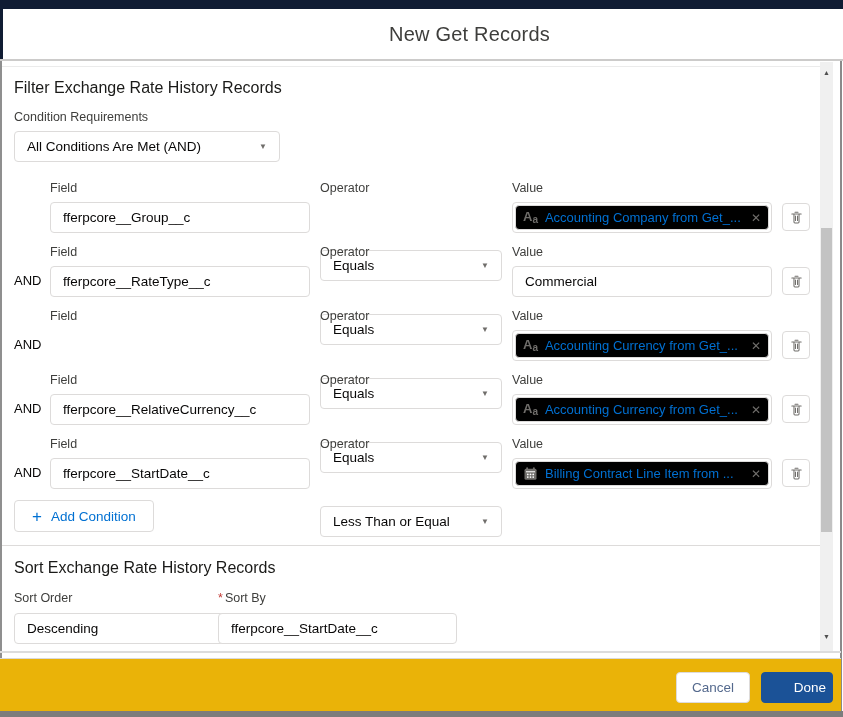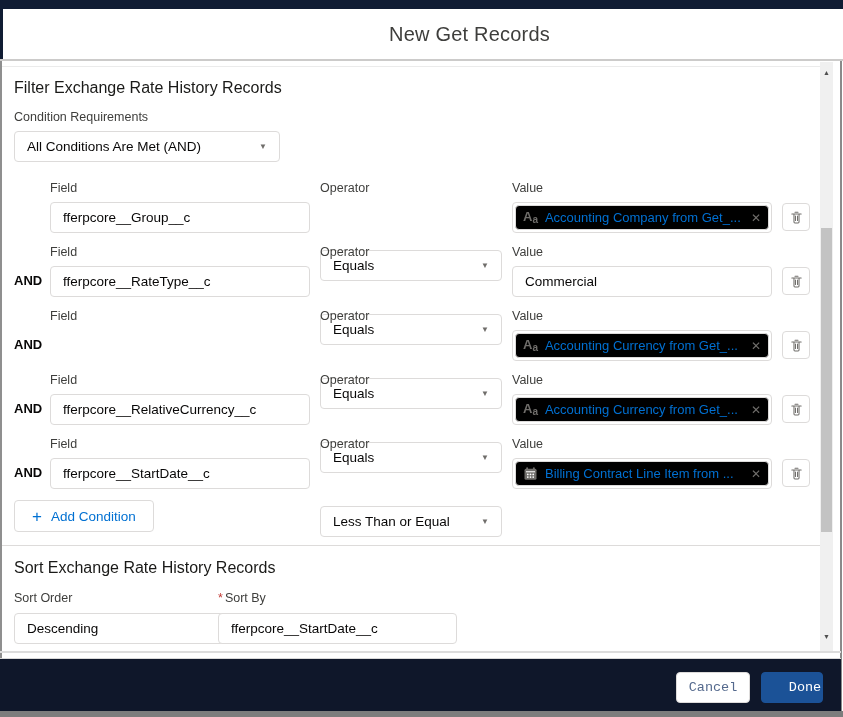--- a/index.html
+++ b/index.html
@@ -33,21 +33,21 @@
     position:absolute;box-sizing:border-box;height:31px;background:#fff;
     border:1px solid #dddbda;border-radius:4px;display:flex;align-items:center;
     padding:0 12px;font-size:13.5px;color:#080707;white-space:nowrap;overflow:hidden;
   }
   .select{justify-content:space-between;cursor:pointer;gap:23px;}
   .chevron{font-size:8px;color:#706e6b;margin-left:8px;flex:none;}
 
   
   .cond-row{position:absolute;left:0;width:820px;height:52px;}
   .col-label{position:absolute;top:0;font-size:12.5px;color:#3e3e3c;}
-  .and-label{position:absolute;left:14px;top:28px;font-size:13px;font-weight:700;color:#080707;}
+  .and-label{position:absolute;left:14px;top:28px;font-size:13px;font-weight:400;color:#080707;}
   .field-box{left:50px;top:21px;width:260px;text-align:right;}
   .op-box{left:320px;top:21px;width:182px;margin-top:48px;}
   .val-box{left:512px;top:21px;width:260px;}
   .pill-outer{padding:0 2px;}
   .pill{
     flex:1;min-width:0;height:25px;box-sizing:border-box;display:flex;align-items:center;
     border:1px solid #dddbda;border-radius:4px;padding:0 7px;background:#000000;
   }
   .aa-icon{flex:none;color:#706e6b;font-weight:700;line-height:1;}
   .aa-big{font-size:13px;}
@@ -69,30 +69,30 @@
     border:1px solid #dddbda;border-radius:4px;cursor:pointer;display:flex;align-items:center;
     padding:0 17px;font-family:inherit;font-size:13.5px;color:#0070d2;gap:9px;
   }
   .plus-icon{font-size:17px;line-height:1;font-weight:400;color:#0070d2;}
 
   .section-divider{position:absolute;left:2px;top:545px;width:818px;height:1px;background:#dddbda;}
   .req-star{color:#c23934;margin-right:2px;}
 
   
   .mfooter{
-    position:absolute;left:0;top:658px;width:841px;height:53px;background:#0f172a;
-    border-top:1px solid #d9d9d9;box-sizing:border-box;font-family:Liberation Mono, monospace;
+    position:absolute;left:0;top:658px;width:841px;height:53px;background:#eab308;
+    border-top:1px solid #d9d9d9;box-sizing:border-box;
   }
   .btn{
     position:absolute;top:13px;height:31px;box-sizing:border-box;border-radius:4px;
     font-family:inherit;font-size:13.5px;display:flex;align-items:center;justify-content:center;
     cursor:pointer;
   }
   .btn-cancel{left:676px;width:74px;background:#fff;border:1px solid #dddbda;color:#54698d;}
-  .btn-done{left:761px;width:62px;background:#1b5297;border:1px solid #1b5297;color:#fff;padding-left:32px;}
+  .btn-done{left:761px;width:72px;background:#1b5297;border:1px solid #1b5297;color:#fff;padding-left:32px;}
 
   
   .sb-track{position:absolute;left:820px;top:62px;width:13px;height:589px;background:#f0f0f0;}
   .sb-arrow{position:absolute;left:0;width:13px;height:14px;display:flex;align-items:center;
     justify-content:center;font-size:7px;color:#4f4f4f;cursor:pointer;}
   .sb-up{top:3px;}
   .sb-down{top:567px;}
   .sb-thumb{position:absolute;left:1px;top:166px;width:11px;height:304px;background:#c3c3c3;cursor:pointer;}
 </style>
 </head>

